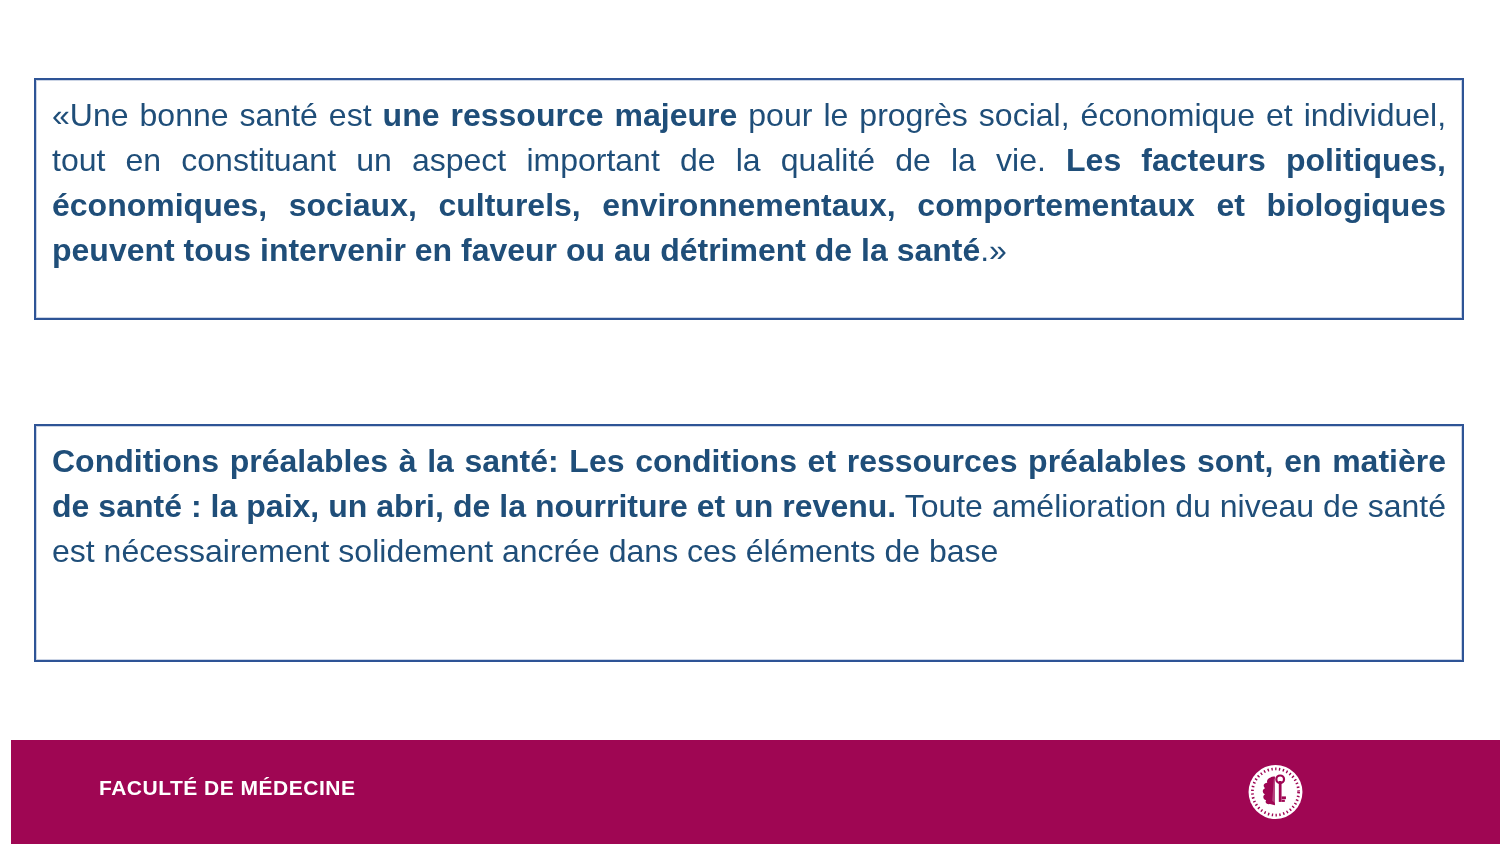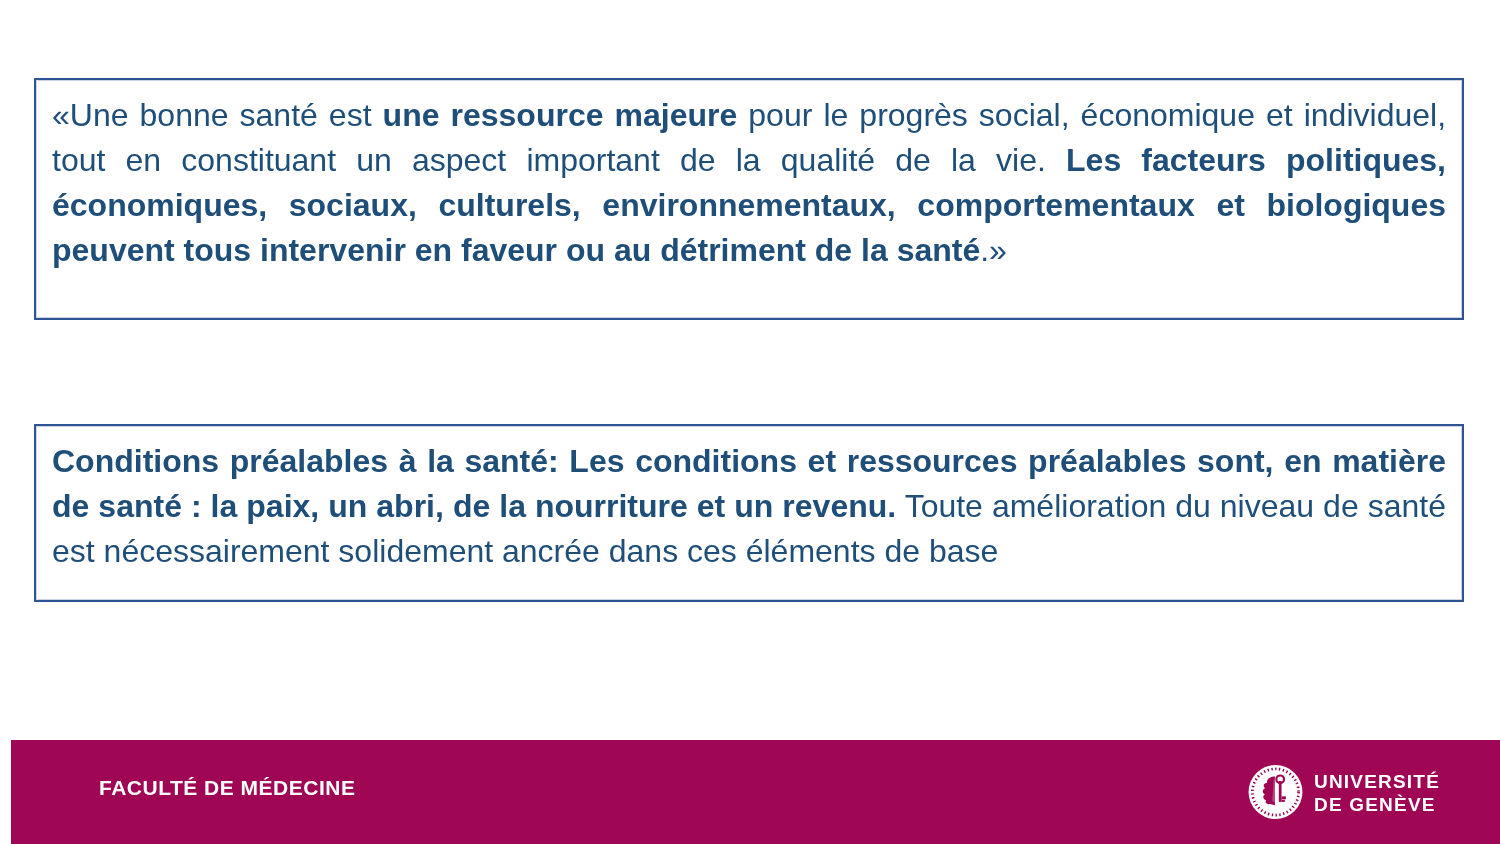--- a/index.html
+++ b/index.html
@@ -25,21 +25,21 @@
     box-shadow:inset 0 0 0 1px rgba(46,84,150,.25);
     background:var(--white);
     color:var(--blue-text);
     font-size:32px;
     line-height:45px;
     text-align:justify;
     padding:13px 16px 22px 16px;
   }
   .textbox .b{font-weight:bold;}
   #quote-box{top:78px;height:242px;}
-  #conditions-box{top:424px;height:178px;}
+  #conditions-box{top:424px;height:238px;}
   .footer{
     position:absolute;
     left:0;bottom:0;
     width:1500px;height:104px;
     background:var(--magenta);
     margin-left:11px;
   }
   .faculty-label{
     position:absolute;
     left:88px;top:36px;
@@ -89,20 +89,16 @@
           <g fill="#9F0653">
             <path d="M49 22 C38 22 33 28 35 33 C29 33 26 39 31 43 C26 45 25 51 31 54 C26 57 27 63 33 65 C30 69 34 73 40 72 L49 74 Z"></path>
             <path d="M47 26 L49 26 L49 70 L44 66 Z" fill="#FFFFFF" opacity="0.25"></path>
             <rect x="56" y="30" width="5" height="38"></rect>
             <circle cx="58.5" cy="27" r="7" fill="none" stroke="#9F0653" stroke-width="4"></circle>
             <rect x="61" y="58" width="8" height="5"></rect>
             <rect x="61" y="64" width="6" height="4"></rect>
           </g>
         </svg>
       </span>
-      <div class="wordmark">
-        <div>UNIVERSITÉ</div>
-        <div>DE GENÈVE</div>
-      </div>
     </div>
 
   </div>
 </div>
 
 </body></html>

